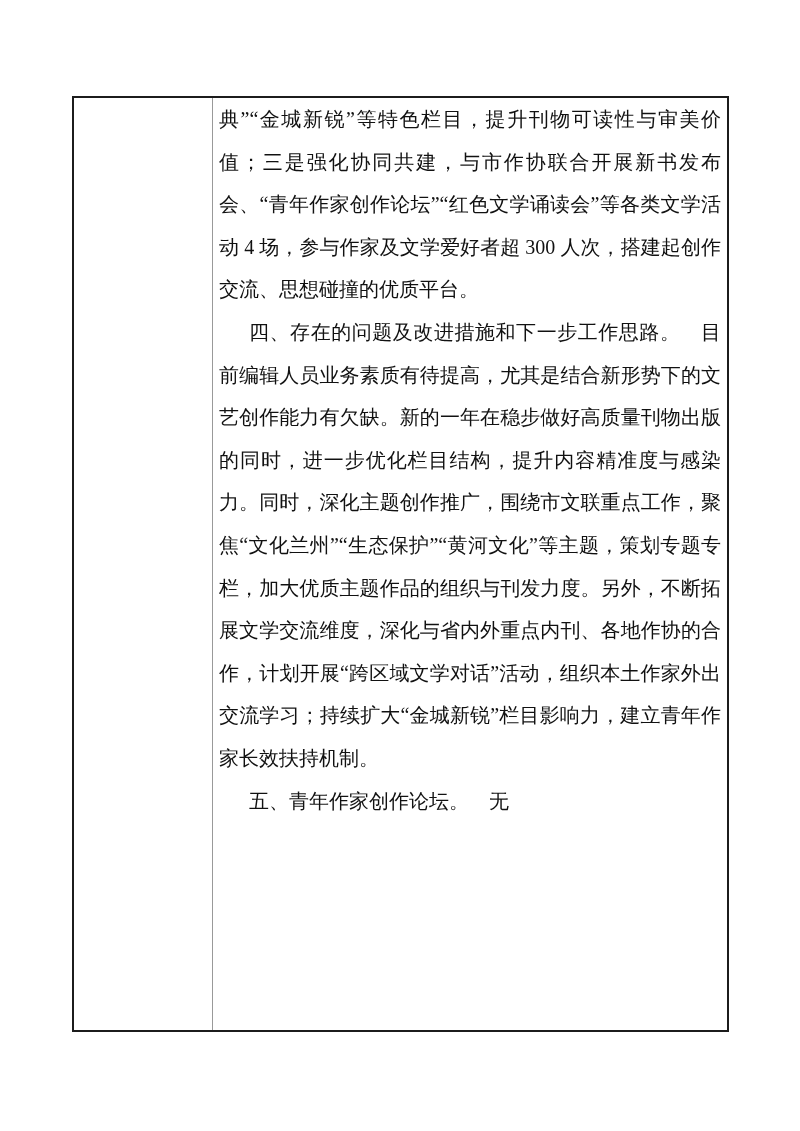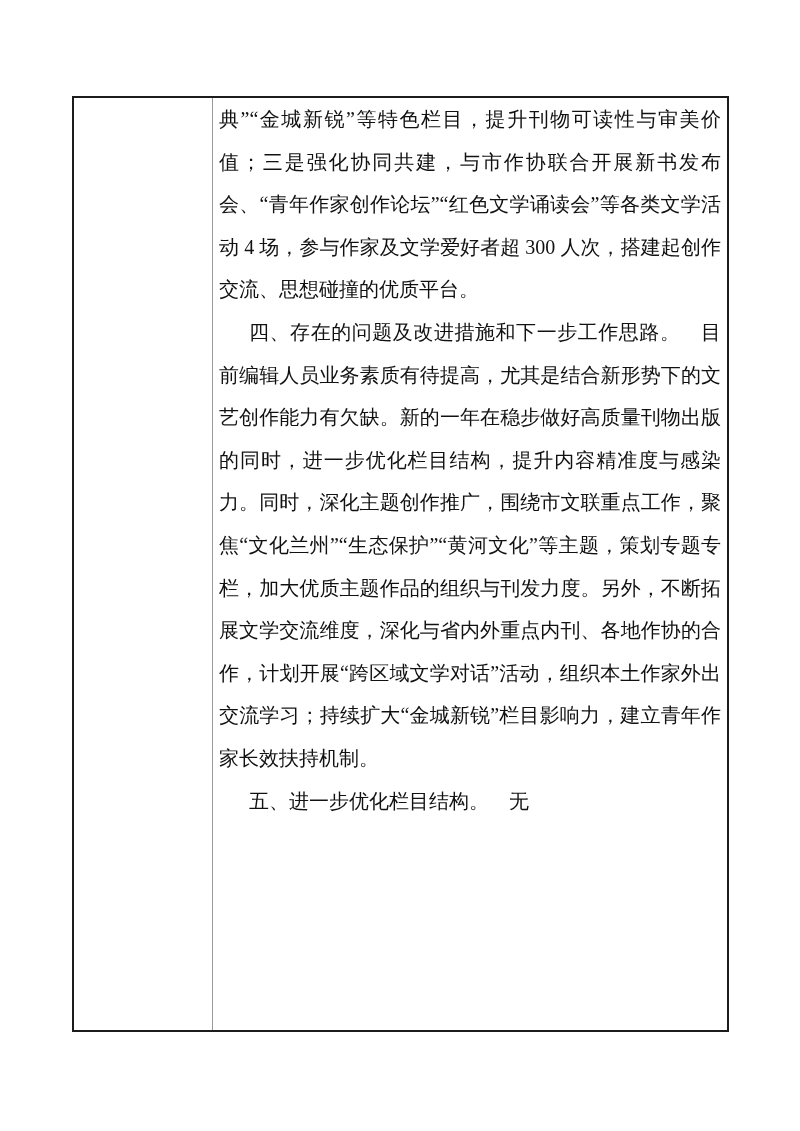--- a/index.html
+++ b/index.html
@@ -52,16 +52,16 @@
 </style>
 </head>
 <body>
 
 <div class="page">
   <div class="report-table">
     <div class="cell-left"></div>
     <div class="cell-right">
       <p>典”“金城新锐”等特色栏目，提升刊物可读性与审美价值；三是强化协同共建，与市作协联合开展新书发布会、“青年作家创作论坛”“红色文学诵读会”等各类文学活动 4 场，参与作家及文学爱好者超 300 人次，搭建起创作交流、思想碰撞的优质平台。</p>
       <p class="indented">四、存在的问题及改进措施和下一步工作思路。　目前编辑人员业务素质有待提高，尤其是结合新形势下的文艺创作能力有欠缺。新的一年在稳步做好高质量刊物出版的同时，进一步优化栏目结构，提升内容精准度与感染力。同时，深化主题创作推广，围绕市文联重点工作，聚焦“文化兰州”“生态保护”“黄河文化”等主题，策划专题专栏，加大优质主题作品的组织与刊发力度。另外，不断拓展文学交流维度，深化与省内外重点内刊、各地作协的合作，计划开展“跨区域文学对话”活动，组织本土作家外出交流学习；持续扩大“金城新锐”栏目影响力，建立青年作家长效扶持机制。</p>
-      <p class="indented">五、进一步优化栏目结构。　无</p>
+      <p class="indented">五、青年作家创作论坛。　无</p>
     </div>
   </div>
 </div>
 
 </body></html>

